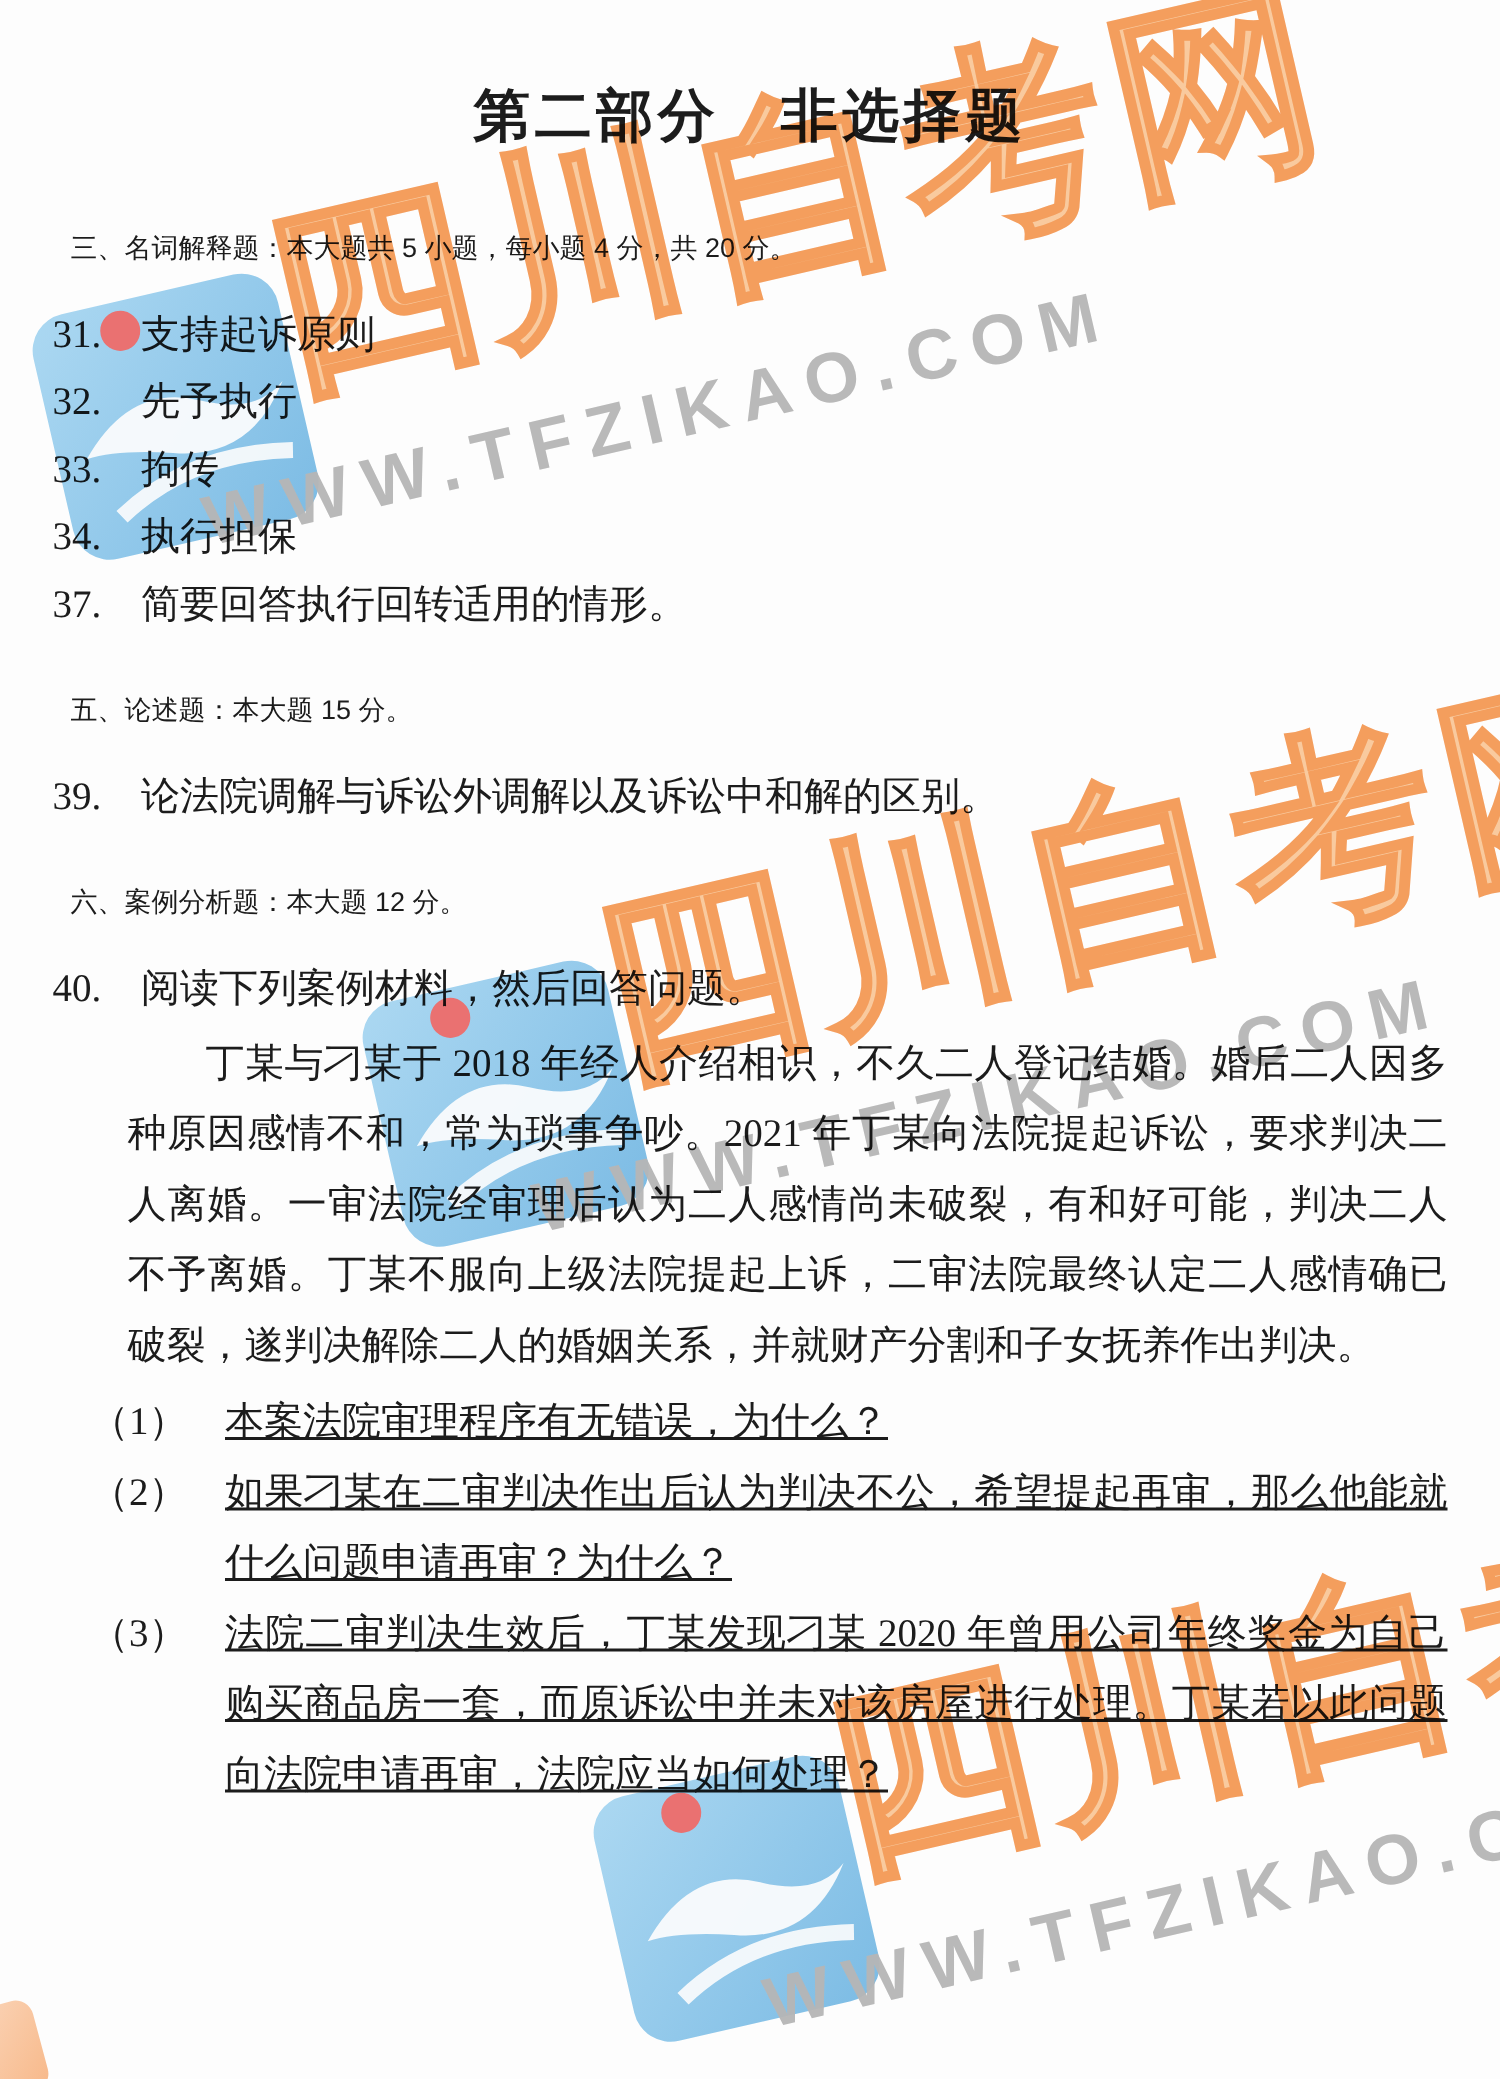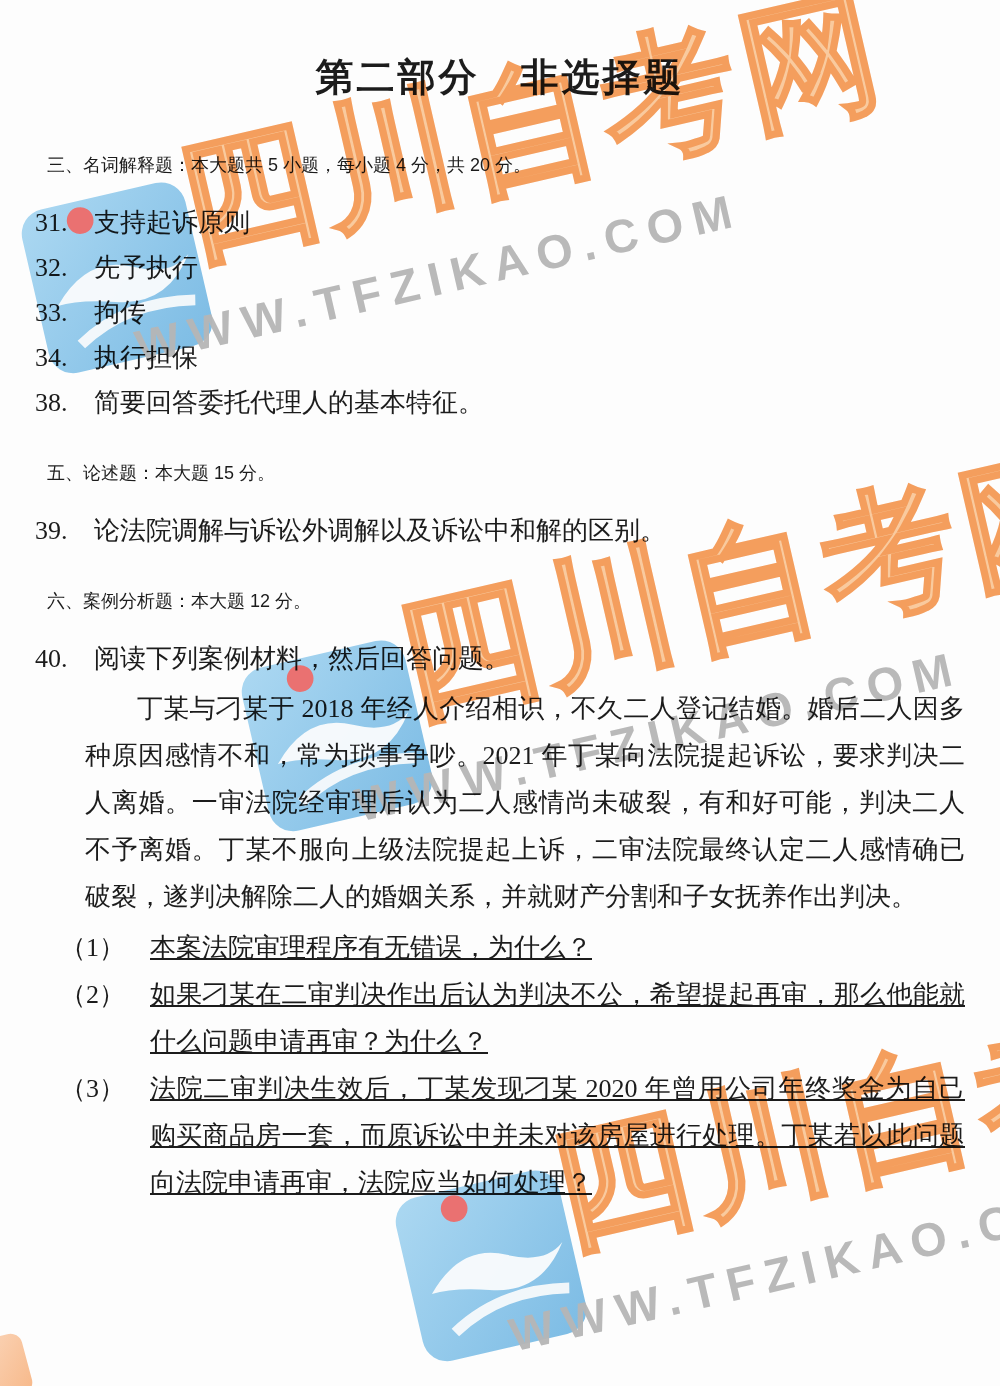--- a/index.html
+++ b/index.html
@@ -167,21 +167,21 @@
       <span class="num">32.</span><span>先予执行</span>
     </div>
     <div class="item">
       <span class="num">33.</span><span>拘传</span>
     </div>
     <div class="item">
       <span class="num">34.</span><span>执行担保</span>
     </div>
 
     <div class="item">
-      <span class="num">38.</span><span>简要回答委托代理人的基本特征。</span>
+      <span class="num">37.</span><span>简要回答执行回转适用的情形。</span>
     </div>
 
     <h2 class="sec-heading mt-sec">五、论述题：本大题 15 分。</h2>
     <div class="item">
       <span class="num">39.</span><span>论法院调解与诉讼外调解以及诉讼中和解的区别。</span>
     </div>
 
     <h2 class="sec-heading mt-sec">六、案例分析题：本大题 12 分。</h2>
     <div class="item">
       <span class="num">40.</span><span>阅读下列案例材料，然后回答问题。</span>

